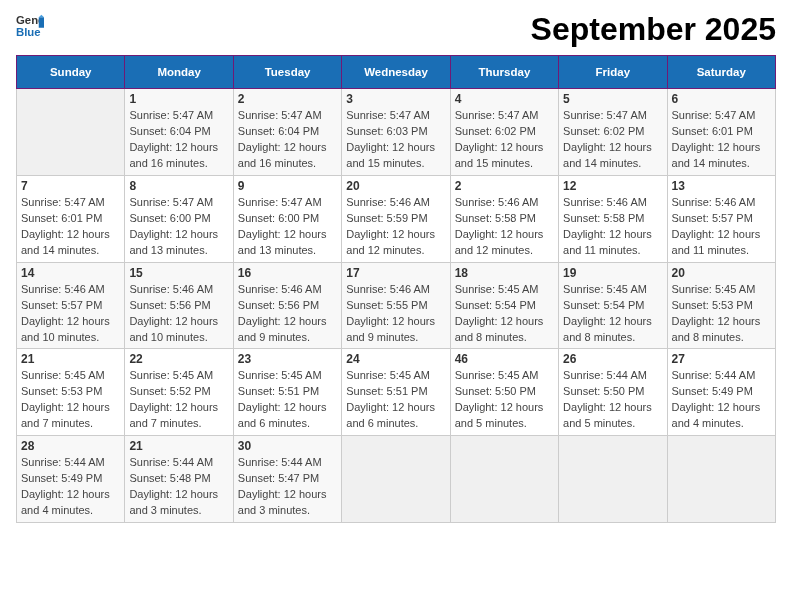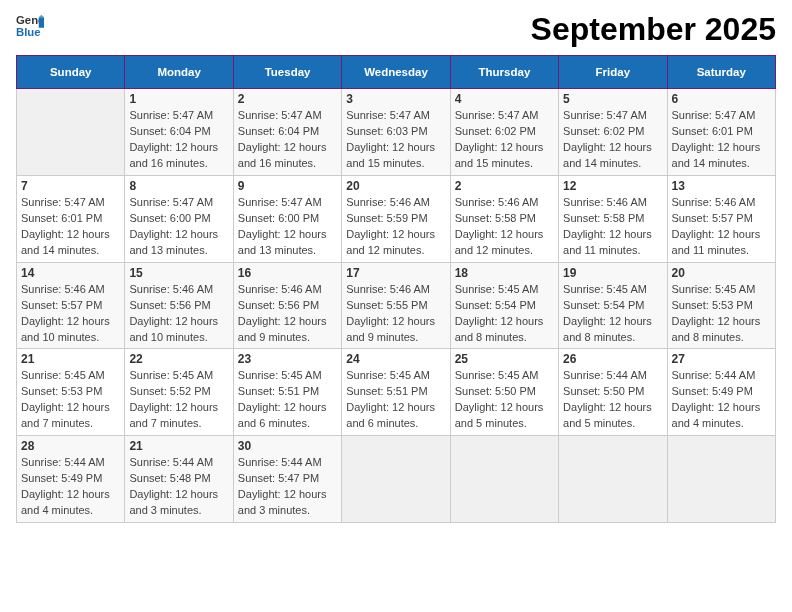--- a/index.html
+++ b/index.html
@@ -288,21 +288,21 @@
 and 6 minutes.</div>
           </td>
           <td>
             <span class="day-num">24</span>
             <div class="day-info" style="white-space: pre-line;">Sunrise: 5:45 AM
 Sunset: 5:51 PM
 Daylight: 12 hours
 and 6 minutes.</div>
           </td>
           <td>
-            <span class="day-num">25</span>
+            <span class="day-num">46</span>
             <div class="day-info" style="white-space: pre-line;">Sunrise: 5:45 AM
 Sunset: 5:50 PM
 Daylight: 12 hours
 and 5 minutes.</div>
           </td>
           <td>
             <span class="day-num">26</span>
             <div class="day-info" style="white-space: pre-line;">Sunrise: 5:44 AM
 Sunset: 5:50 PM
 Daylight: 12 hours

